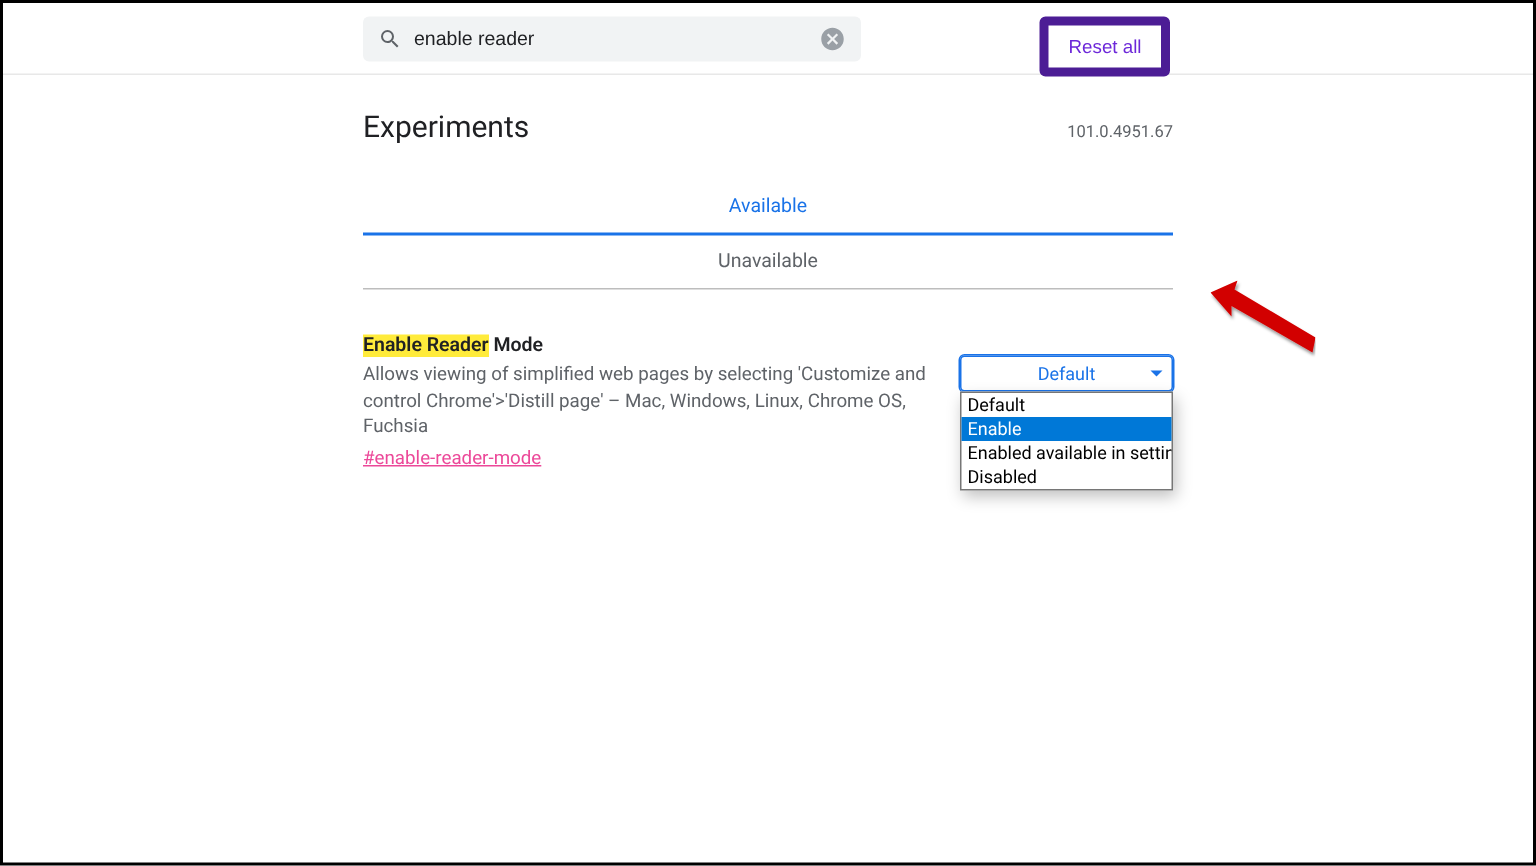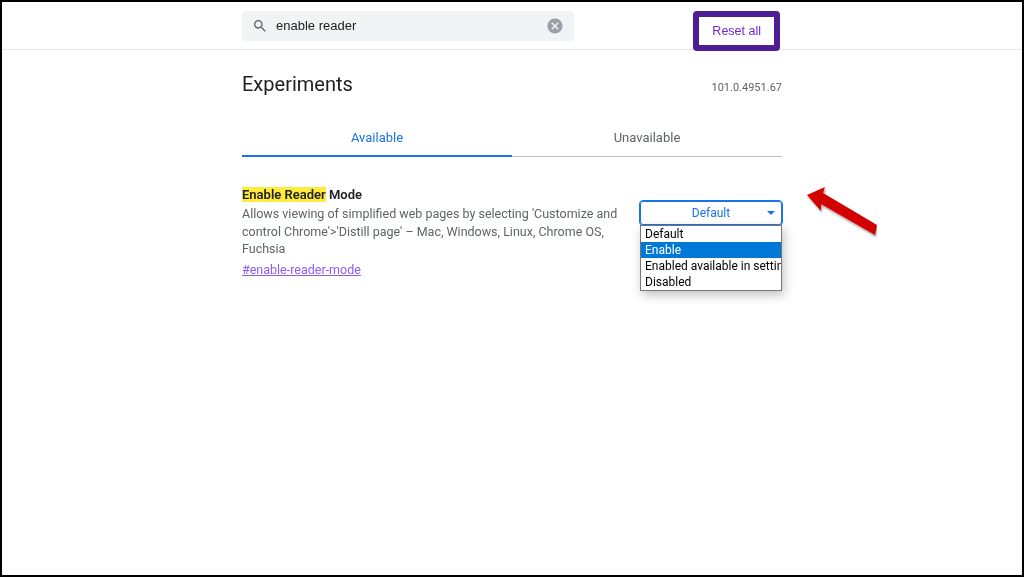--- a/index.html
+++ b/index.html
@@ -77,20 +77,21 @@
       font-weight: 400;
       color: #202124;
     }
     .version {
       font-size: 11px;
       color: #5f6368;
     }
     .tabs {
       display: flex;
       width: 100%;
+      flex-direction: column;
     }
     .tab {
       flex: 1;
       text-align: center;
       padding: 10px 0;
       font-size: 13px;
       cursor: pointer;
       border-bottom: 1px solid #bdbdbd;
       color: #5f6368;
     }
@@ -112,21 +113,21 @@
     }
     .hl { background: #ffeb3b; }
     .flag-desc {
       font-size: 12.5px;
       color: #5f6368;
       line-height: 1.4;
       margin-top: 3px;
     }
     .flag-link {
       font-size: 12.5px;
-      color: #8b5cf6;
+      color: #ec4899;
       text-decoration: underline;
       display: inline-block;
       margin-top: 4px;
       cursor: pointer;
     }
     .select-wrap {
       position: relative;
       margin-top: 14px;
     }
     .select-box {

